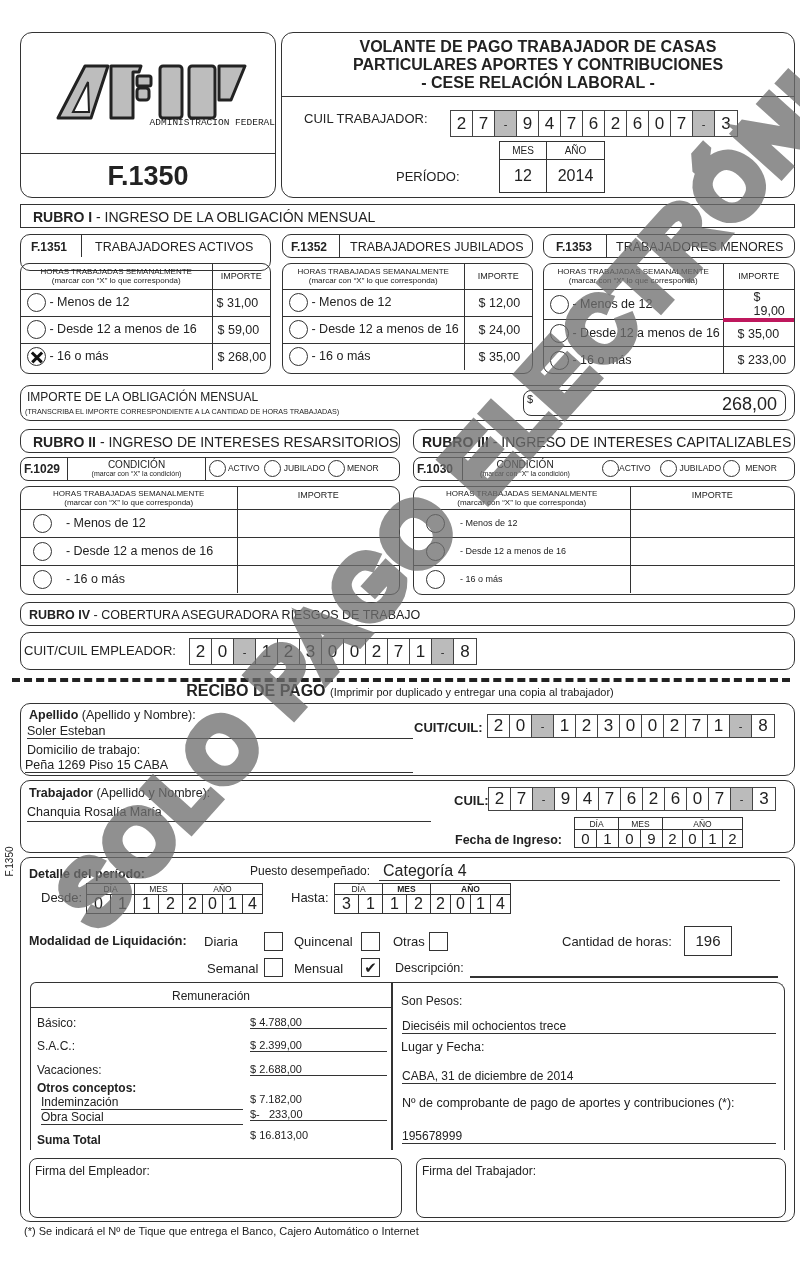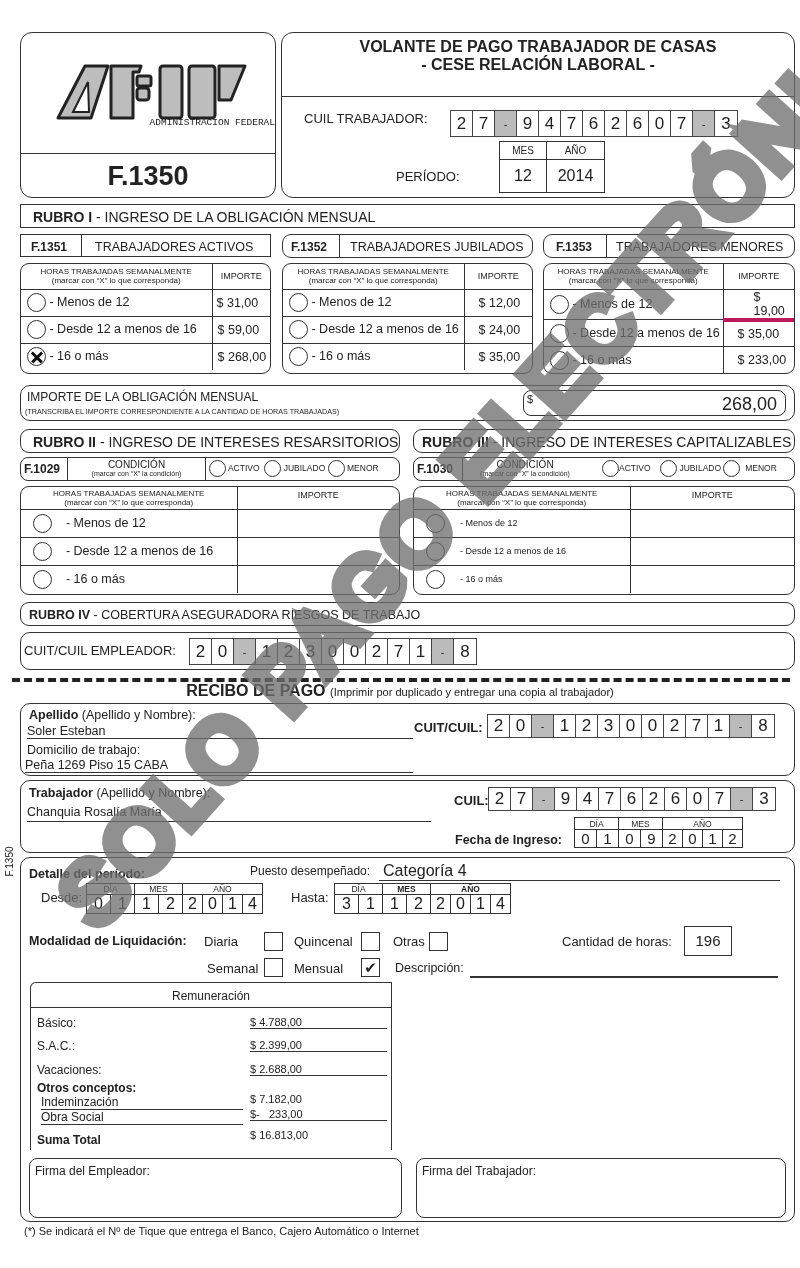--- a/index.html
+++ b/index.html
@@ -38,20 +38,21 @@
     </svg>
   </div>
   <div class="abs" style="left:0;width:100%;top:84px;text-align:right;font-size:9.5px;font-family:Liberation Mono, monospace;">ADMINISTRACION FEDERAL</div>
   <div class="abs" style="left:0;top:120px;width:100%;border-top:1.3px solid #333;"></div>
   <div class="abs b" style="left:0;width:100%;top:128px;text-align:center;font-size:27px;">F.1350</div>
 </div>
 
 <div class="rbox" style="left:281px;top:32px;width:514px;height:166px;">
   <div class="abs b" style="left:0;width:100%;top:5px;text-align:center;font-size:16px;line-height:18px;">
     <div>VOLANTE DE PAGO TRABAJADOR DE CASAS</div>
+    <div>PARTICULARES APORTES Y CONTRIBUCIONES</div>
     <div>- CESE RELACIÓN LABORAL -</div>
   </div>
   <div class="abs" style="left:0;top:63px;width:100%;border-top:1.3px solid #333;"></div>
   <div class="abs" style="left:22px;top:78px;font-size:13px;">CUIL TRABAJADOR:</div>
   <div class="abs cells" style="left:168px;top:101px;transform:translateY(-24px);height:27px;">
     <span style="width:22px">2</span>
       <span style="width:22px">7</span>
       <span class="g" style="width:22px">-</span>
       <span style="width:22px">9</span>
       <span style="width:22px">4</span>
@@ -76,21 +77,21 @@
           <td style="border:1px solid #333;">2014</td>
         </tr>
   </tbody>
     </table>
 </div>
 
 <div class="rbox" style="left:20px;top:204px;width:775px;height:24px;border-radius:0;">
   <span class="abs" style="left:12px;top:4px;font-size:14px;"><b>RUBRO I</b><span> - INGRESO DE LA OBLIGACIÓN MENSUAL</span></span>
 </div>
 
-<div class="rbox" style="left:20px;top:234px;width:251px;height:23px;border-radius:0;">
+<div class="rbox" style="left:20px;top:234px;width:251px;height:37px;border-radius:10px;">
   <span class="abs b" style="left:10px;top:5px;font-size:12px;">F.1351</span>
   <span class="abs" style="left:60px;top:0;height:22px;border-left:1px solid #333;"></span>
   <span class="abs" style="left:74px;top:5px;font-size:12.5px;">TRABAJADORES ACTIVOS</span>
 </div>
 <div class="rbox" style="left:20px;top:263px;width:251px;height:111px;border-radius:9px;overflow:hidden;">
   <table style="width:100%;font-size:12.5px;">
     <tbody>
         <tr style="height:25px;">
           <td style="border-right:1px solid #333;border-bottom:1px solid #333;text-align:center;font-size:8px;line-height:9px;">
             <div>HORAS TRABAJADAS SEMANALMENTE</div>
@@ -438,20 +439,28 @@
     <div class="abs uline" style="left:219px;top:80px;width:137px;font-size:11px;">$ 2.688,00</div>
     <span class="abs b" style="left:6px;top:98px;font-size:12px;">Otros conceptos:</span>
     <div class="abs uline" style="left:10px;top:112px;width:202px;font-size:12px;">Indeminzación</div>
     <span class="abs" style="left:219px;top:110px;font-size:11px;">$ 7.182,00</span>
     <div class="abs uline" style="left:10px;top:127px;width:202px;font-size:12px;">Obra Social</div>
     <div class="abs uline" style="left:219px;top:125px;width:137px;font-size:11px;white-space:pre;">$-   233,00</div>
     <span class="abs b" style="left:6px;top:150px;font-size:12px;">Suma Total</span>
     <span class="abs" style="left:219px;top:146px;font-size:11px;">$ 16.813,00</span>
   </div>
 
+  <div class="rbox" style="left:371px;top:124px;width:393px;height:168px;border-radius:0 9px 0 0;border-bottom:none;">
+    <span class="abs" style="left:8px;top:11px;font-size:12px;">Son Pesos:</span>
+    <div class="abs" style="left:9px;top:36px;width:374px;font-size:12px;border-bottom:1.5px solid #333;">Dieciséis mil ochocientos trece</div>
+    <span class="abs" style="left:8px;top:57px;font-size:12.5px;">Lugar y Fecha:</span>
+    <div class="abs" style="left:9px;top:86px;width:374px;font-size:12px;border-bottom:1.5px solid #333;">CABA, 31 de diciembre de 2014</div>
+    <span class="abs" style="left:9px;top:113px;font-size:12.5px;">Nº de comprobante de pago de aportes y contribuciones (*):</span>
+    <div class="abs" style="left:9px;top:146px;width:374px;font-size:12px;border-bottom:1.5px solid #333;">195678999</div>
+  </div>
 
   <div class="rbox" style="left:8px;top:300px;width:373px;height:60px;border-radius:8px;">
     <span class="abs" style="left:5px;top:5px;font-size:12px;">Firma del Empleador:</span>
   </div>
   <div class="rbox" style="left:395px;top:300px;width:370px;height:60px;border-radius:8px;">
     <span class="abs" style="left:5px;top:5px;font-size:12px;">Firma del Trabajador:</span>
   </div>
 </div>
 
 <div class="abs" style="left:24px;top:1225px;font-size:11px;">(*) Se indicará el Nº de Tique que entrega el Banco, Cajero Automático o Internet</div>

